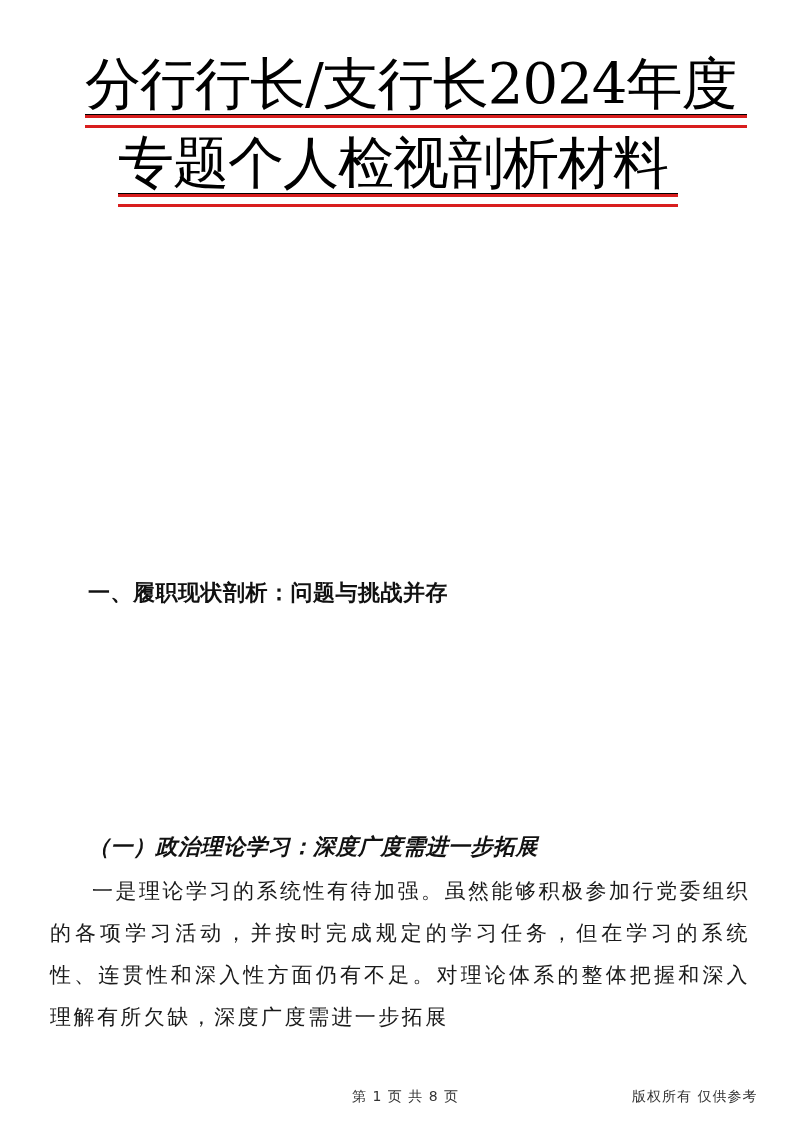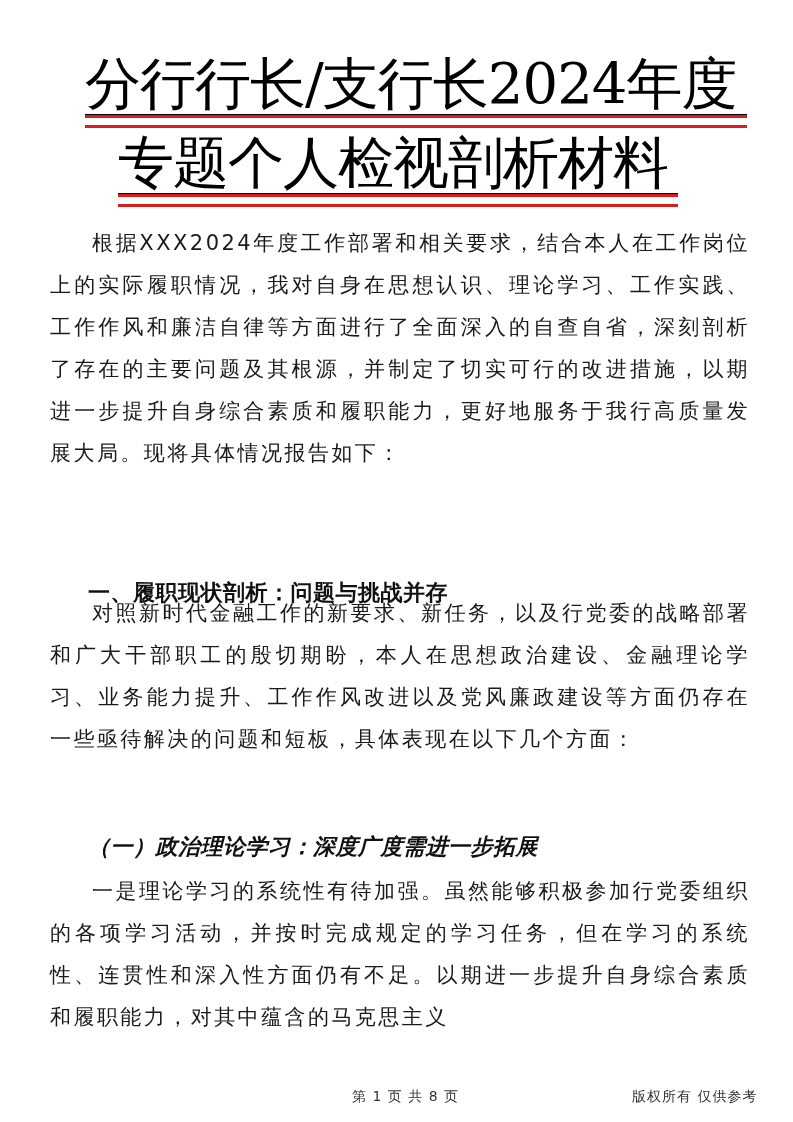--- a/index.html
+++ b/index.html
@@ -92,32 +92,26 @@
   </div>
   <div class="underline-black" style="left:85px; top:114px; width:662px;"></div>
   <div class="underline-red" style="left:85px; top:115px; width:662px;"></div>
 
   <div class="title-line" style="left:118px; top:131px; width:560px;">
     <span class="t-text">专题个人检视剖析材料</span>
   </div>
   <div class="underline-black" style="left:118px; top:193px; width:560px;"></div>
   <div class="underline-red" style="left:118px; top:194px; width:560px;"></div>
 
-  <div class="body-text" style="top:222px;">
-    <p class="para">根据XXX2024年度工作部署和相关要求，结合本人在工作岗位上的实际履职情况，我对自身在思想认识、理论学习、工作实践、工作作风和廉洁自律等方面进行了全面深入的自查自省，深刻剖析了存在的主要问题及其根源，并制定了切实可行的改进措施，以期进一步提升自身综合素质和履职能力，更好地服务于我行高质量发展大局。现将具体情况报告如下：</p>
-  </div>
 
   <div class="heading" style="left:88px; top:548px;margin-top:24px;">一、履职现状剖析：问题与挑战并存</div>
 
-  <div class="body-text" style="top:592px;">
-    <p class="para">对照新时代金融工作的新要求、新任务，以及行党委的战略部署和广大干部职工的殷切期盼，本人在思想政治建设、金融理论学习、业务能力提升、工作作风改进以及党风廉政建设等方面仍存在一些亟待解决的问题和短板，具体表现在以下几个方面：</p>
-  </div>
 
   <div class="heading" style="left:88px; top:826px;font-style:italic;">（一）政治理论学习：深度广度需进一步拓展</div>
 
   <div class="body-text" style="top:870px;">
-    <p class="para">一是理论学习的系统性有待加强。虽然能够积极参加行党委组织的各项学习活动，并按时完成规定的学习任务，但在学习的系统性、连贯性和深入性方面仍有不足。以期进一步提升自身综合素质和履职能力，对其中蕴含的马克思主义</p>
+    <p class="para">一是理论学习的系统性有待加强。虽然能够积极参加行党委组织的各项学习活动，并按时完成规定的学习任务，但在学习的系统性、连贯性和深入性方面仍有不足。对理论体系的整体把握和深入理解有所欠缺，深度广度需进一步拓展</p>
   </div>
 
   <div class="footer" style="left:352px;">第 1 页 共 8 页</div>
   <div class="footer" style="left:632px;">版权所有 仅供参考</div>
 
 </div>
 
 </body></html>

